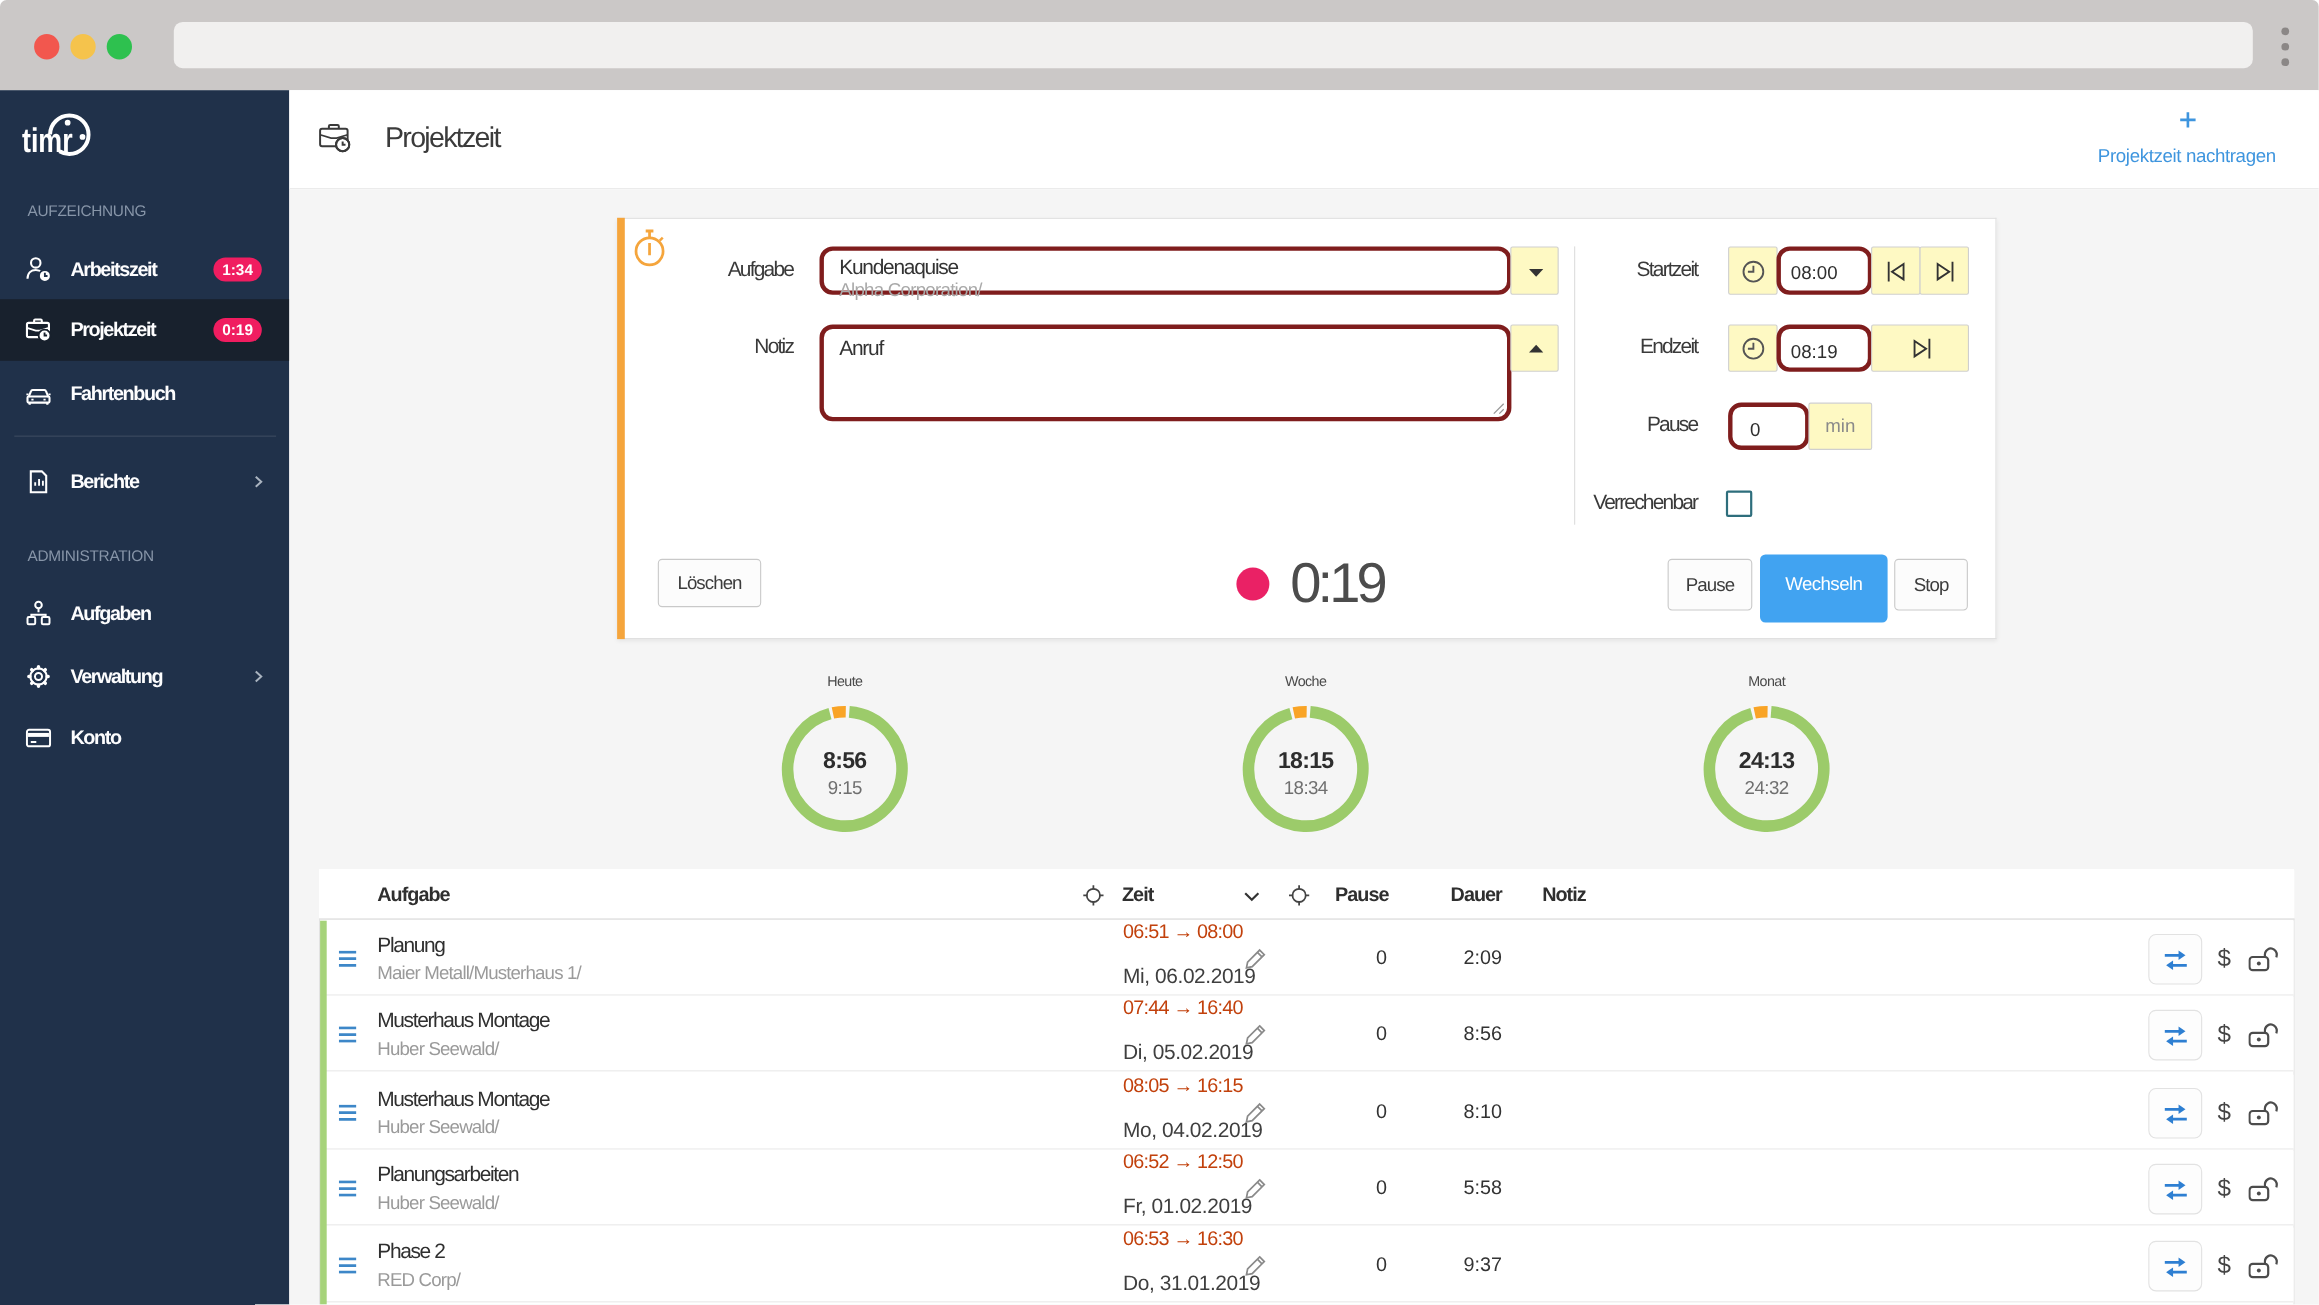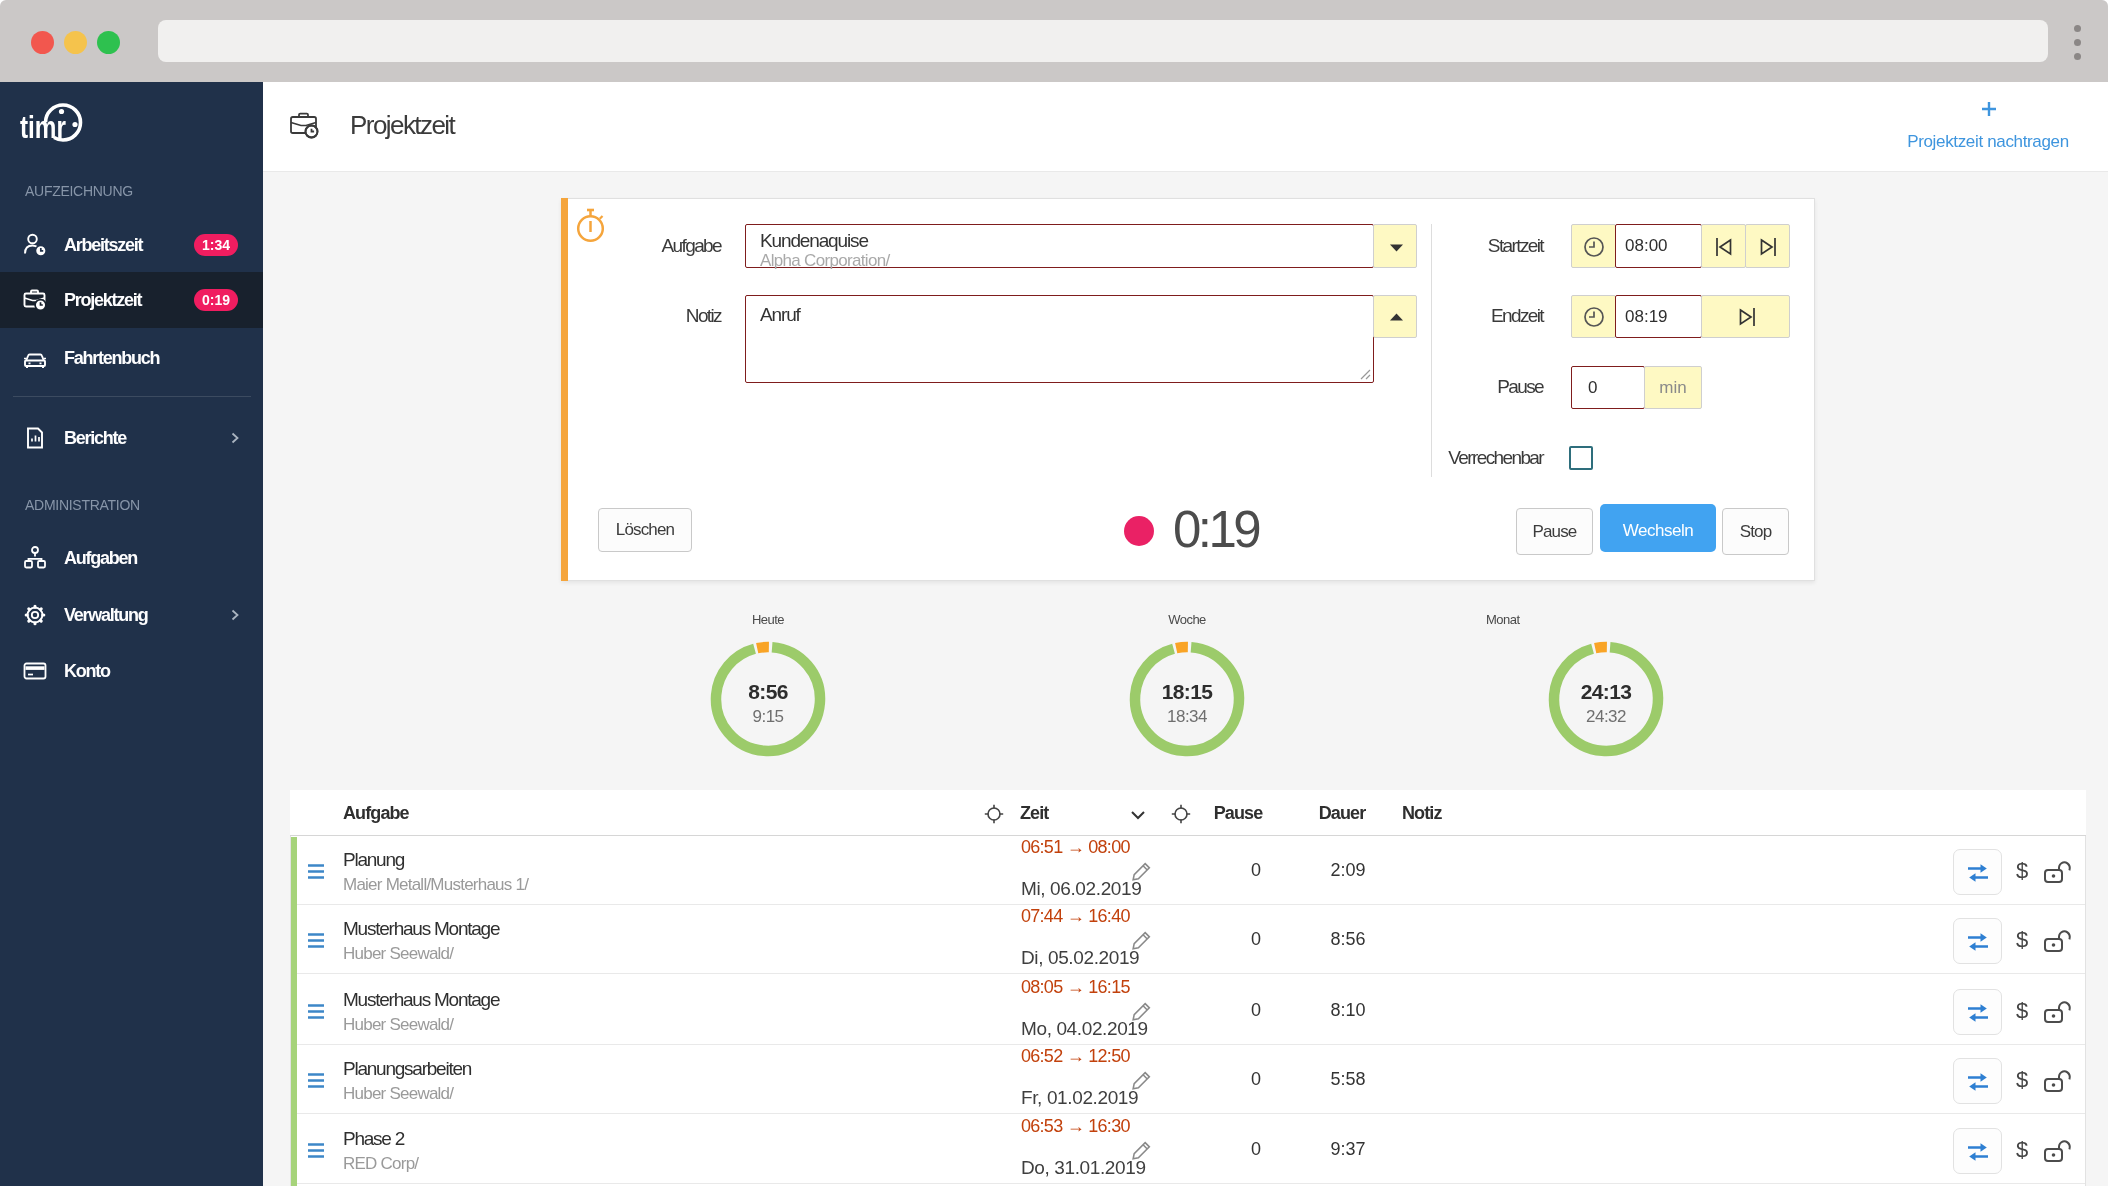--- a/index.html
+++ b/index.html
@@ -27,21 +27,21 @@
 
 #pagehead { left:263px; top:82px; width:1845px; height:90px; background:#fff; border-bottom:1px solid #e9e9e9; }
 #ptitle { left:350px; top:110px; font-size:26px; letter-spacing:-0.06em; color:#3b3b3b; }
 #addlink { left:1858px; width:260px; text-align:center; color:#3e95de; }
 #mainbg { left:263px; top:172px; width:1845px; height:1014px; background:#f5f5f5; }
 
 
 #card { left:561px; top:198px; width:1254px; height:383px; background:#fff; border:1px solid #e0e0e0; border-left:none; box-shadow:0 2px 4px rgba(0,0,0,0.07); }
 #cardbar { left:561px; top:198px; width:7px; height:383px; background:#f5a53c; }
 .flabel { position:absolute; font-size:19px; letter-spacing:-0.085em; color:#3a3a3a; text-align:right; }
-.inbox { position:absolute; background:#fff; border:1px solid #7f1d1d; border-radius:2px; }
+.inbox { position:absolute; background:#fff; border:4px solid #7f1d1d; border-radius:12px; }
 .inboxg { position:absolute; background:#fef9c3; border:1px solid #cfcfcf; border-radius:2px; }
 .btn { position:absolute; background:#fcfcfc; border:1px solid #c9c9c9; border-radius:4px; font-size:17px; letter-spacing:-0.05em; color:#3c3c3c; text-align:center; }
 #vsep { left:1431px; top:224px; width:1px; height:253px; background:#dddddd; }
 .dlabel { font-size:13px; letter-spacing:-0.04em; color:#4a4a4a; }
 .dbig { font-size:21px; font-weight:bold; letter-spacing:-0.03em; color:#2d2d2d; }
 .dsmall { font-size:17px; letter-spacing:-0.03em; color:#6f6f6f; }
 
 
 #table { left:290px; top:790px; width:1796px; height:396px; background:#fff; border:1px solid #e2e2e2; border-bottom:none; }
 #thead { left:290px; top:790px; width:1796px; height:46px; background:#fff; border-bottom:1px solid #d6d6d6; }
@@ -248,40 +248,40 @@
 
 <div class="inbox" style="left:1571px; top:366px; width:74px; height:43px; font-size:17px; color:#2f2f2f; line-height:41px; padding-left:16px;">0</div>
 <div class="inboxg" style="left:1644px; top:366px; width:58px; height:43px; text-align:center; line-height:41px; font-size:17px; color:#8a8a8a;">min</div>
 
 <div class="abs" style="left:1569px; top:446px; width:24px; height:24px; border:2px solid #2e6e7c; border-radius:2px; background:#fff;"></div>
 
 <div class="btn" style="left:598px; top:508px; width:94px; height:44px; line-height:42px;">Löschen</div>
 <div class="abs" style="left:1124px; top:516px; width:30px; height:30px; border-radius:50%; background:#ea2165;"></div>
 <div class="abs" style="left:1173px; top:500px; font-size:51px; letter-spacing:-0.07em; color:#4c4c4c;">0:19</div>
 <div class="btn" style="left:1516px; top:508px; width:77px; height:47px; line-height:45px;">Pause</div>
-<div class="abs" style="left:1600px; top:504px; width:116px; height:48px; background:#41a3f1; border-radius:5px; color:#fff; font-size:17px; letter-spacing:-0.03em; text-align:center; line-height:54px;">Wechseln</div>
+<div class="abs" style="left:1600px; top:504px; width:116px; height:62px; background:#41a3f1; border-radius:5px; color:#fff; font-size:17px; letter-spacing:-0.03em; text-align:center; line-height:54px;">Wechseln</div>
 <div class="btn" style="left:1722px; top:508px; width:67px; height:47px; line-height:45px;">Stop</div>
 
 <div class="abs dlabel" style="left:648px; top:612px; width:240px; text-align:center;">Heute</div>
 <svg class="abs" style="left:706px; top:637px;" width="124" height="124" viewBox="0 0 124 124">
   <circle cx="62" cy="62" r="52" fill="none" stroke="#9ccb6a" stroke-width="10.5" stroke-dasharray="308.5 18.2" transform="rotate(-85.5 62 62)"></circle>
   <circle cx="62" cy="62" r="52" fill="none" stroke="#f9a426" stroke-width="10.5" stroke-dasharray="11.8 314.9" transform="rotate(-102 62 62)"></circle>
 </svg>
 <div class="abs dbig" style="left:648px; top:680px; width:240px; text-align:center;">8:56</div>
 <div class="abs dsmall" style="left:648px; top:707px; width:240px; text-align:center;">9:15</div>
 
 <div class="abs dlabel" style="left:1067px; top:612px; width:240px; text-align:center;">Woche</div>
 <svg class="abs" style="left:1125px; top:637px;" width="124" height="124" viewBox="0 0 124 124">
   <circle cx="62" cy="62" r="52" fill="none" stroke="#9ccb6a" stroke-width="10.5" stroke-dasharray="308.5 18.2" transform="rotate(-85.5 62 62)"></circle>
   <circle cx="62" cy="62" r="52" fill="none" stroke="#f9a426" stroke-width="10.5" stroke-dasharray="11.8 314.9" transform="rotate(-102 62 62)"></circle>
 </svg>
 <div class="abs dbig" style="left:1067px; top:680px; width:240px; text-align:center;">18:15</div>
 <div class="abs dsmall" style="left:1067px; top:707px; width:240px; text-align:center;">18:34</div>
 
-<div class="abs dlabel" style="left:1486px; top:612px; width:240px; text-align:left;">Monat</div>
+<div class="abs dlabel" style="left:1486px; top:612px; width:240px; text-align:center;">Monat</div>
 <svg class="abs" style="left:1544px; top:637px;" width="124" height="124" viewBox="0 0 124 124">
   <circle cx="62" cy="62" r="52" fill="none" stroke="#9ccb6a" stroke-width="10.5" stroke-dasharray="308.5 18.2" transform="rotate(-85.5 62 62)"></circle>
   <circle cx="62" cy="62" r="52" fill="none" stroke="#f9a426" stroke-width="10.5" stroke-dasharray="11.8 314.9" transform="rotate(-102 62 62)"></circle>
 </svg>
 <div class="abs dbig" style="left:1486px; top:680px; width:240px; text-align:center;">24:13</div>
 <div class="abs dsmall" style="left:1486px; top:707px; width:240px; text-align:center;">24:32</div>
 
 <div id="table" class="abs"></div>
 <div id="thead" class="abs"></div>
 <div class="th" style="left:343px;">Aufgabe</div>

